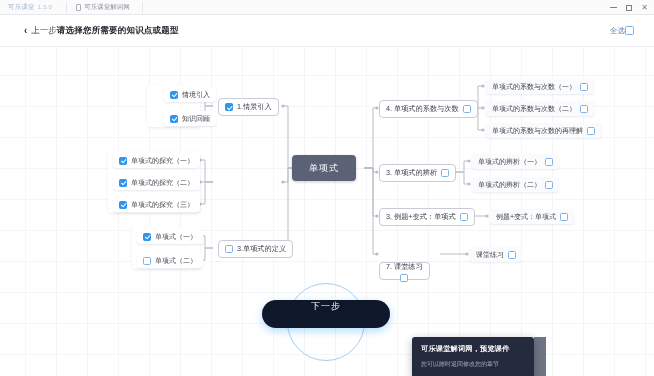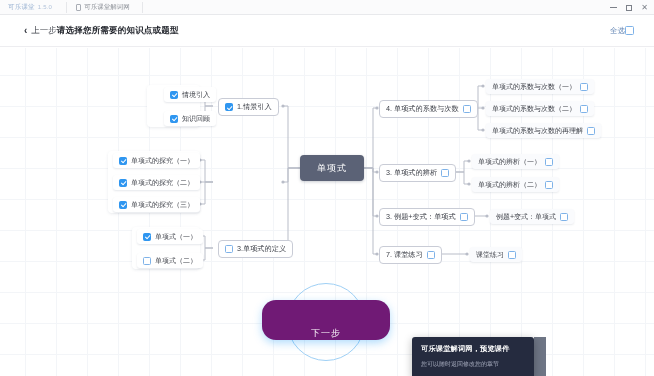--- a/index.html
+++ b/index.html
@@ -162,21 +162,21 @@
     font-size: 7.2px;
   }
   .leafR {
     background: #fafbfd;
     box-shadow: 0 1px 2px rgba(40,60,90,.10);
   }
   .node .lbl { line-height: 1; }
 
   .center-node {
     position: absolute;
-    left: 300px; top: 107px;
+    left: 292px; top: 107px;
     width: 64px; height: 26px;
     background: #5b6276;
     border-radius: 4px;
     display: flex; align-items: center; justify-content: center;
     color: #ffffff;
     font-size: 9px;
     letter-spacing: 1px;
     z-index: 4;
     box-shadow: 0 1px 3px rgba(40,50,70,.25);
   }
@@ -195,24 +195,24 @@
     position: absolute;
     left: 287px; top: 235px;
     width: 78px; height: 78px;
     border: 1px solid #9fd0f5;
     border-radius: 50%;
     z-index: 5;
   }
   .next-btn {
     position: absolute;
     left: 262px; top: 252px;
-    width: 128px; height: 40px;
-    background: #701a75;
+    width: 128px; height: 28px;
+    background: #0f172a;
     border-radius: 14px;
-    display: flex; align-items: flex-end; justify-content: center;
+    display: flex; align-items: flex-start; justify-content: center;
     color: #ffffff; font-size: 9px; letter-spacing: 1px;
     box-shadow: 0 3px 8px rgba(31,155,245,.35);
     cursor: pointer;
     z-index: 6;
     border: none;
   }
 
   
   .tooltip {
     position: absolute;
@@ -415,21 +415,21 @@
 
     <div class="node branch" style="left:379px; top:160px;">
       <span class="lbl">3. 例题+变式：单项式</span>
       <span class="cb"></span>
     </div>
     <div class="node leafR" style="left:490px; top:161px;">
       <span class="lbl">例题+变式：单项式</span>
       <span class="cb"></span>
     </div>
 
-    <div class="node branch" style="left:379px; top:198px;">
+    <div class="node branch" style="left:379px; top:214px;flex-direction:column;">
       <span class="lbl">7. 课堂练习</span>
       <span class="cb"></span>
     </div>
     <div class="node leafR" style="left:470px; top:199px;">
       <span class="lbl">课堂练习</span>
       <span class="cb"></span>
     </div>
 
     <div class="ring"></div>
     <div class="next-btn">

